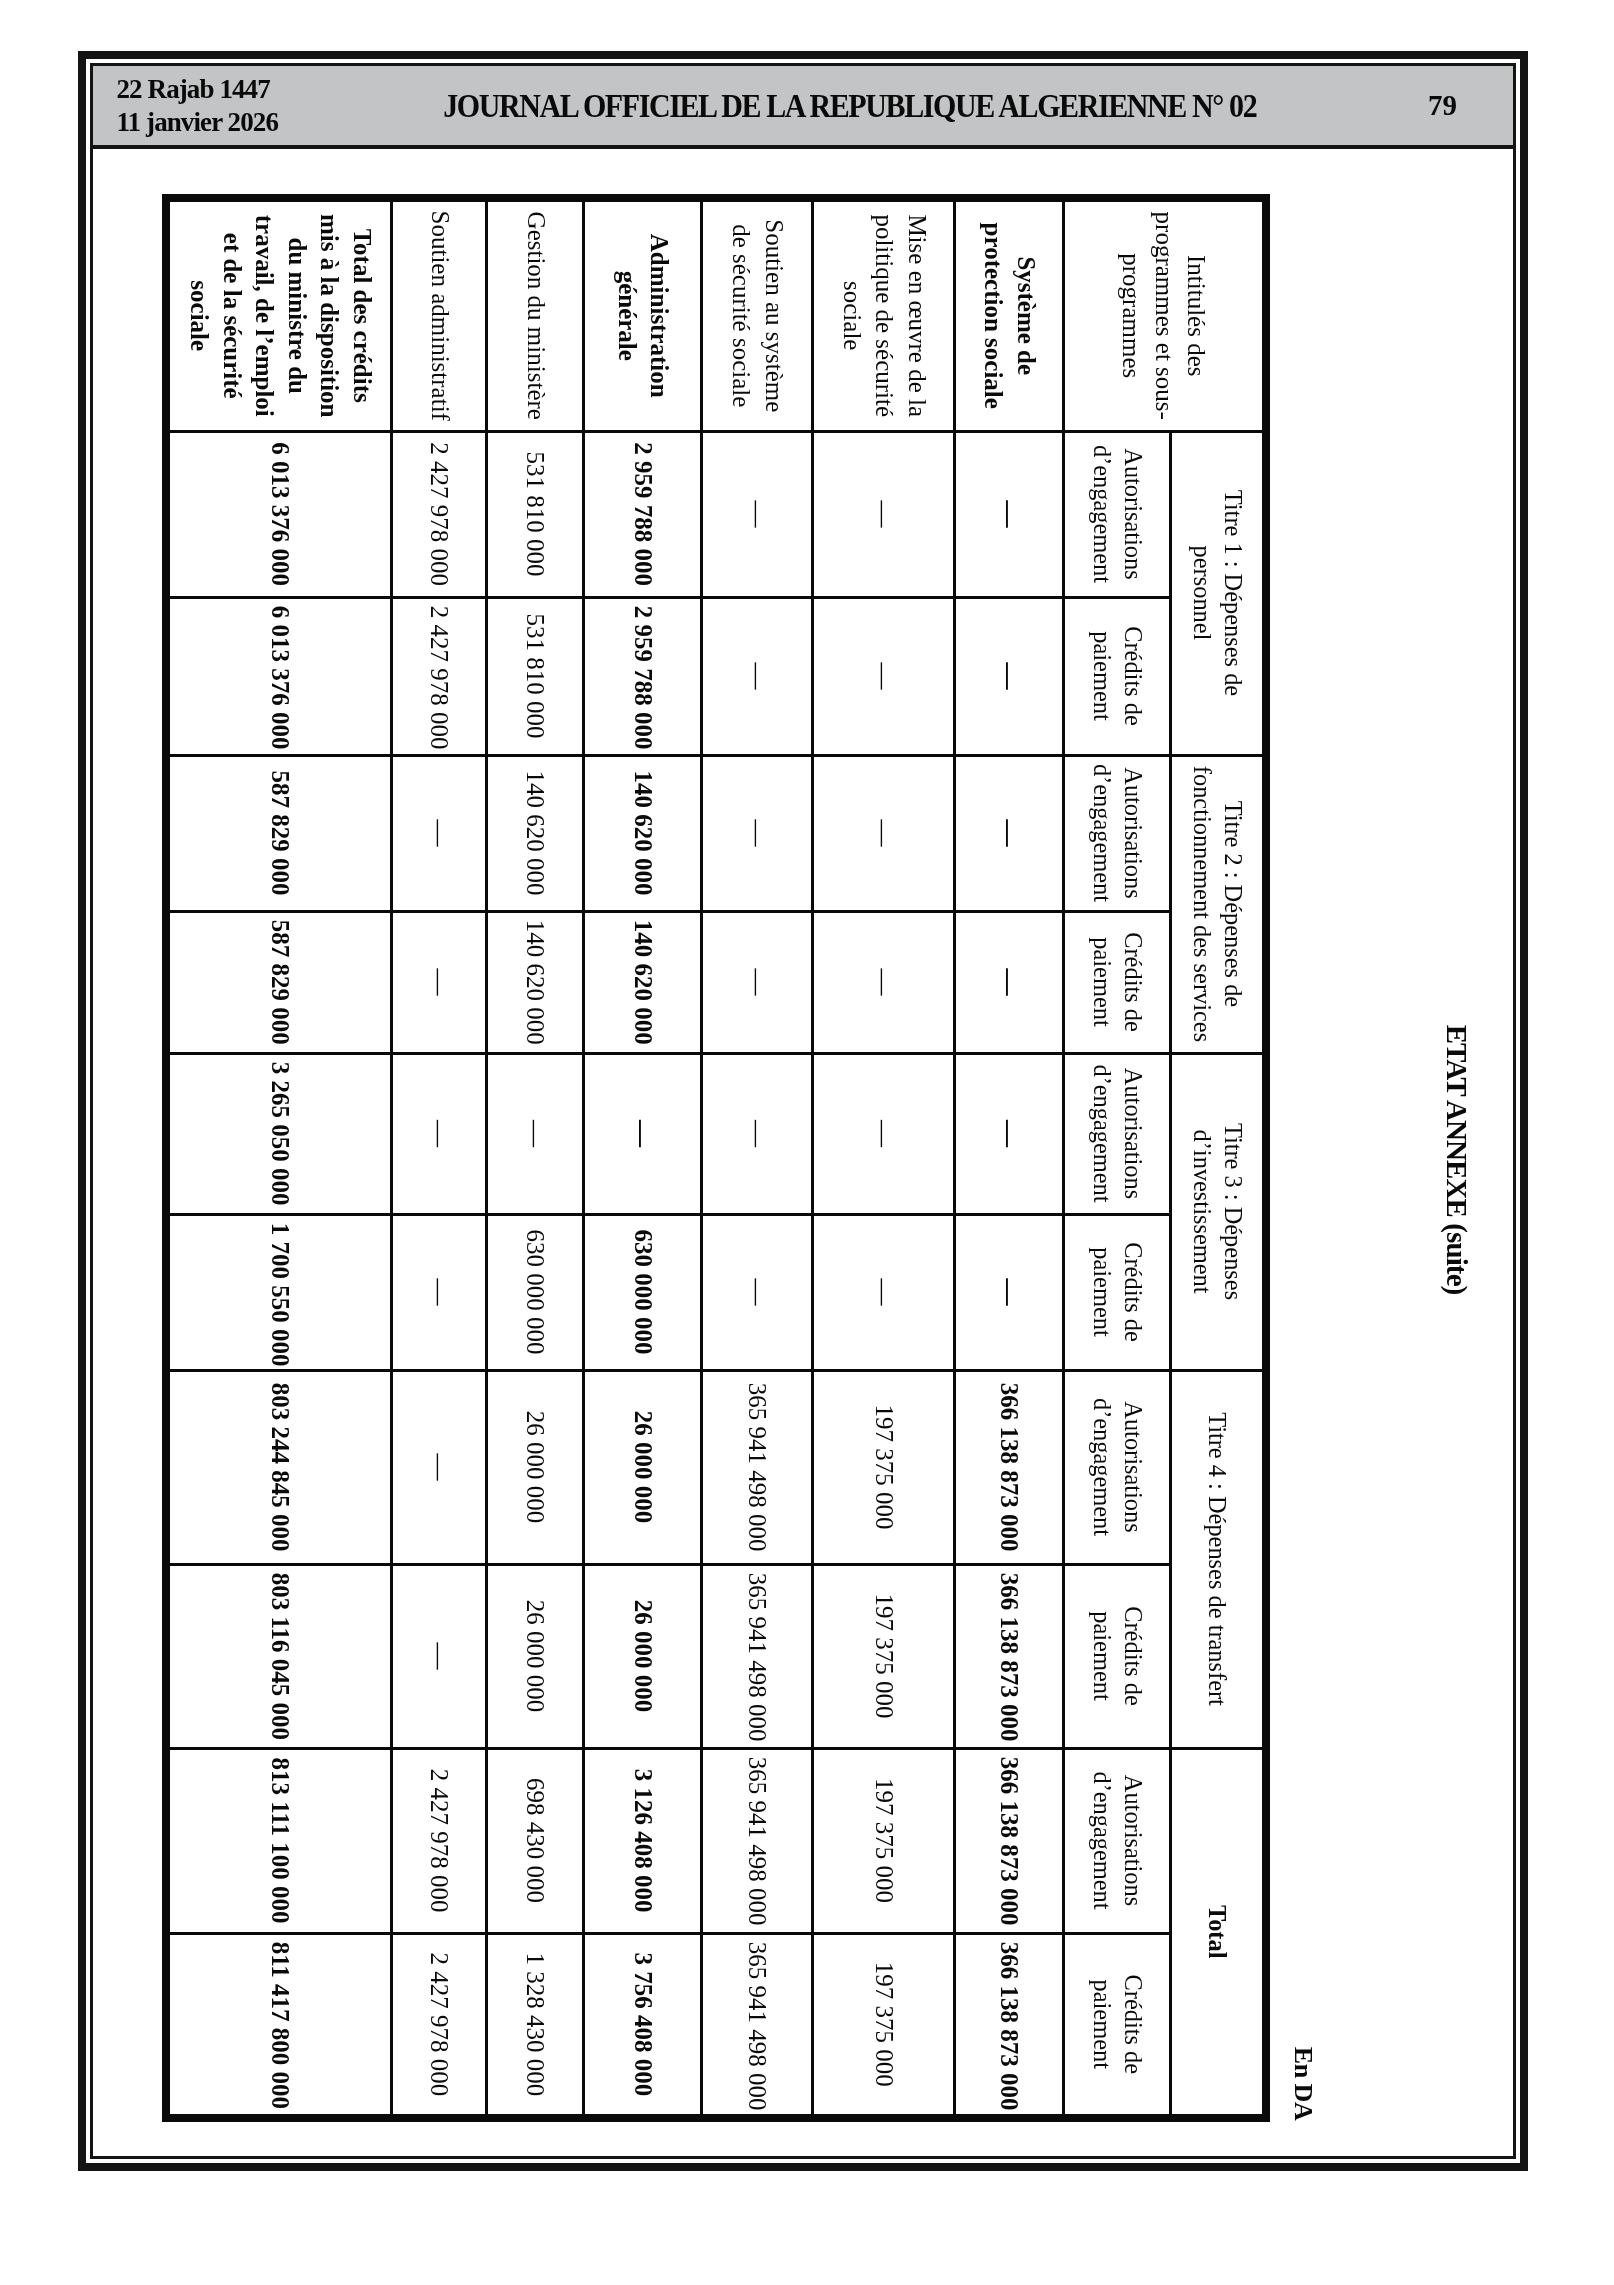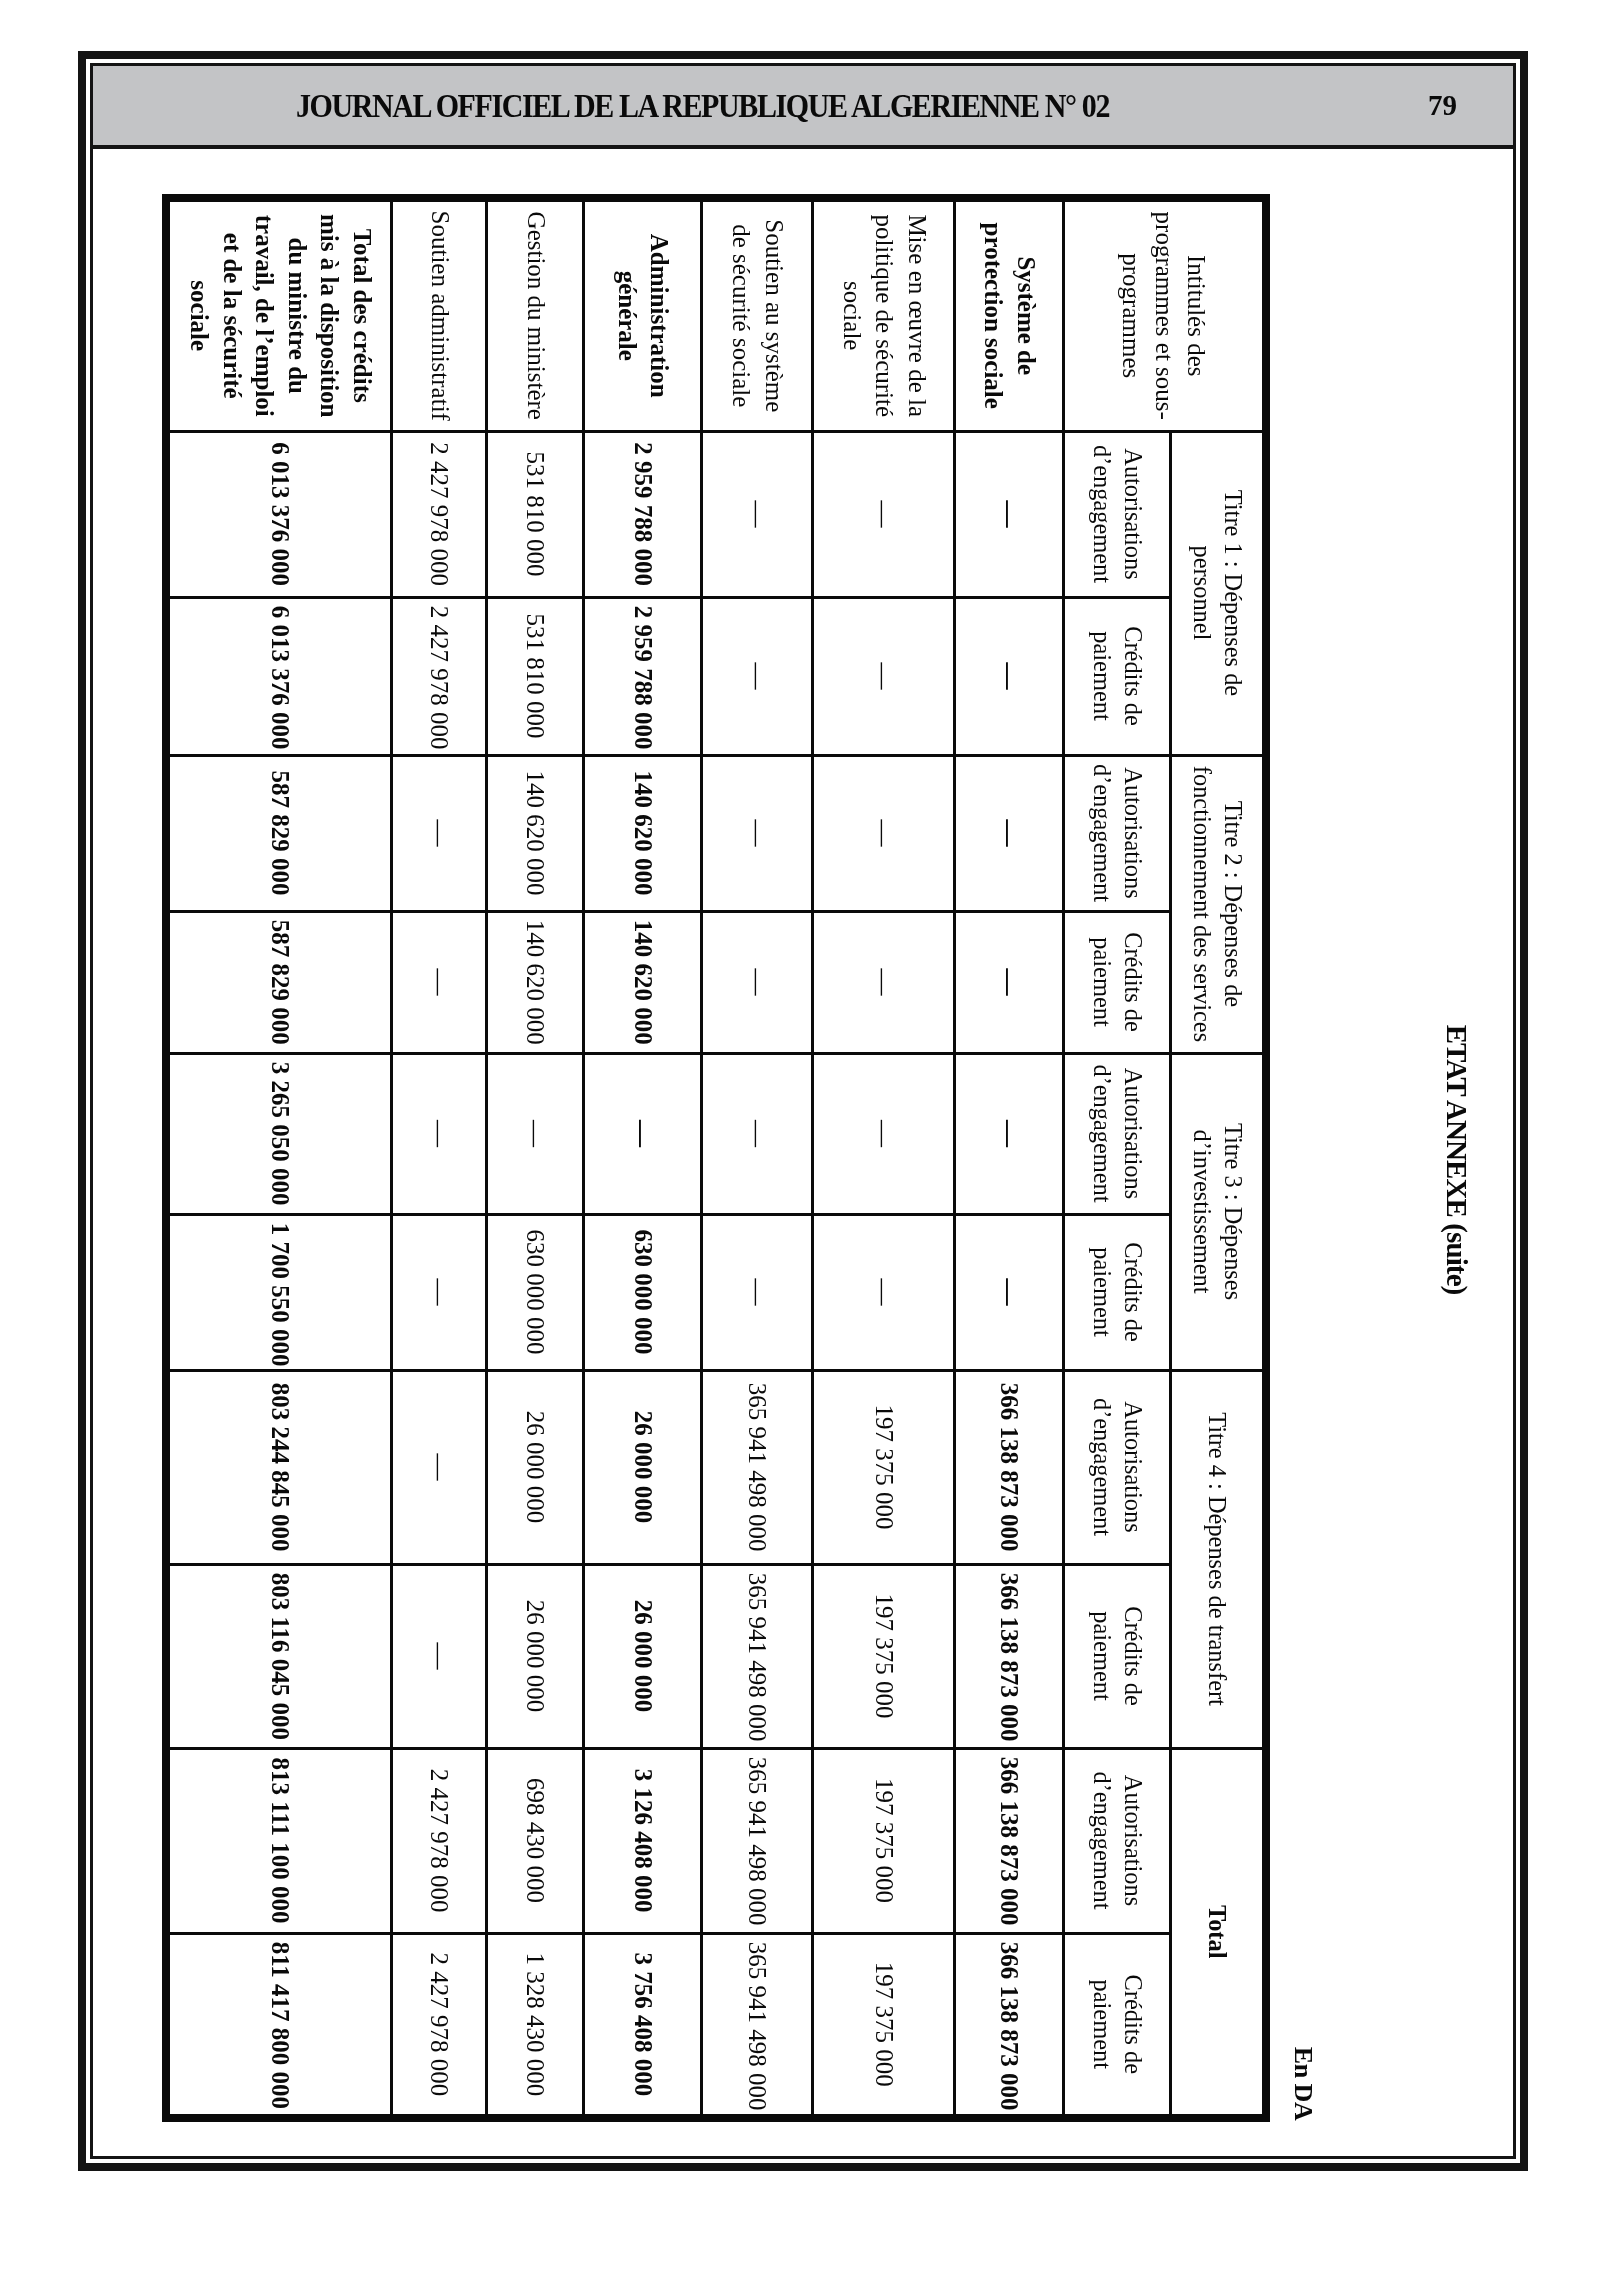--- a/index.html
+++ b/index.html
@@ -88,20 +88,24 @@
   td.num{font-size:25px;white-space:nowrap;}
   td.dash{font-size:27px;}
   .b{font-weight:bold !important;}
 </style>
 </head>
 <body>
 
 <div class="page-frame">
 
   <div class="masthead">
+    <div class="mast-dates">
+      <div>22 Rajab 1447</div>
+      <div>11 janvier 2026</div>
+    </div>
     <div class="mast-title">JOURNAL OFFICIEL DE LA REPUBLIQUE ALGERIENNE N° 02</div>
     <div class="mast-page">79</div>
   </div>
 
   <div class="annex-title">ETAT ANNEXE (suite)</div>
   <div class="en-da">En DA</div>
 
   <div class="table-rotator">
     <table class="annex" id="annex-table">
       <colgroup>

